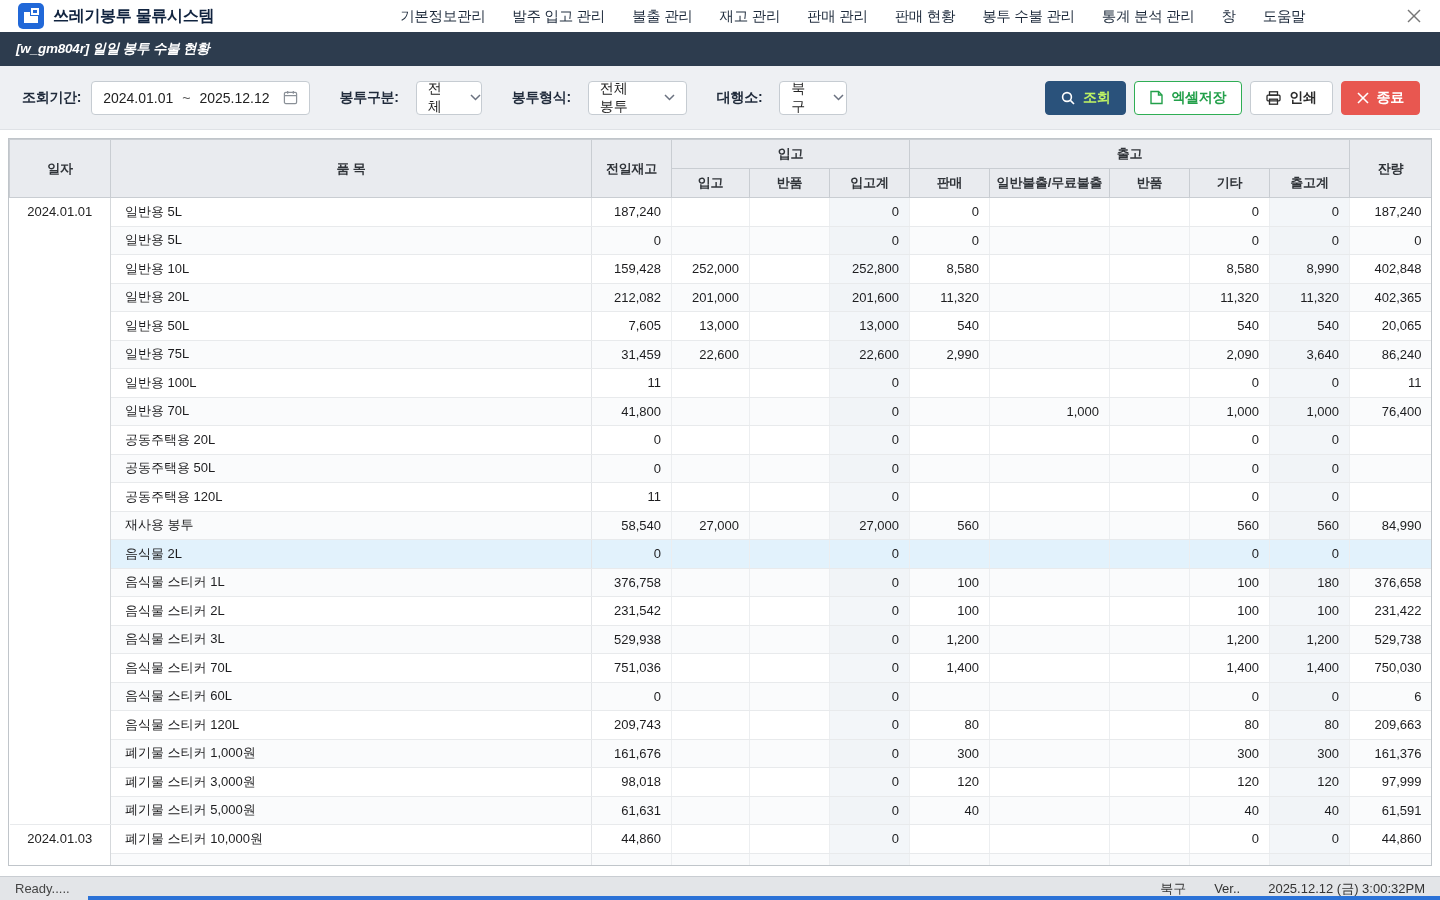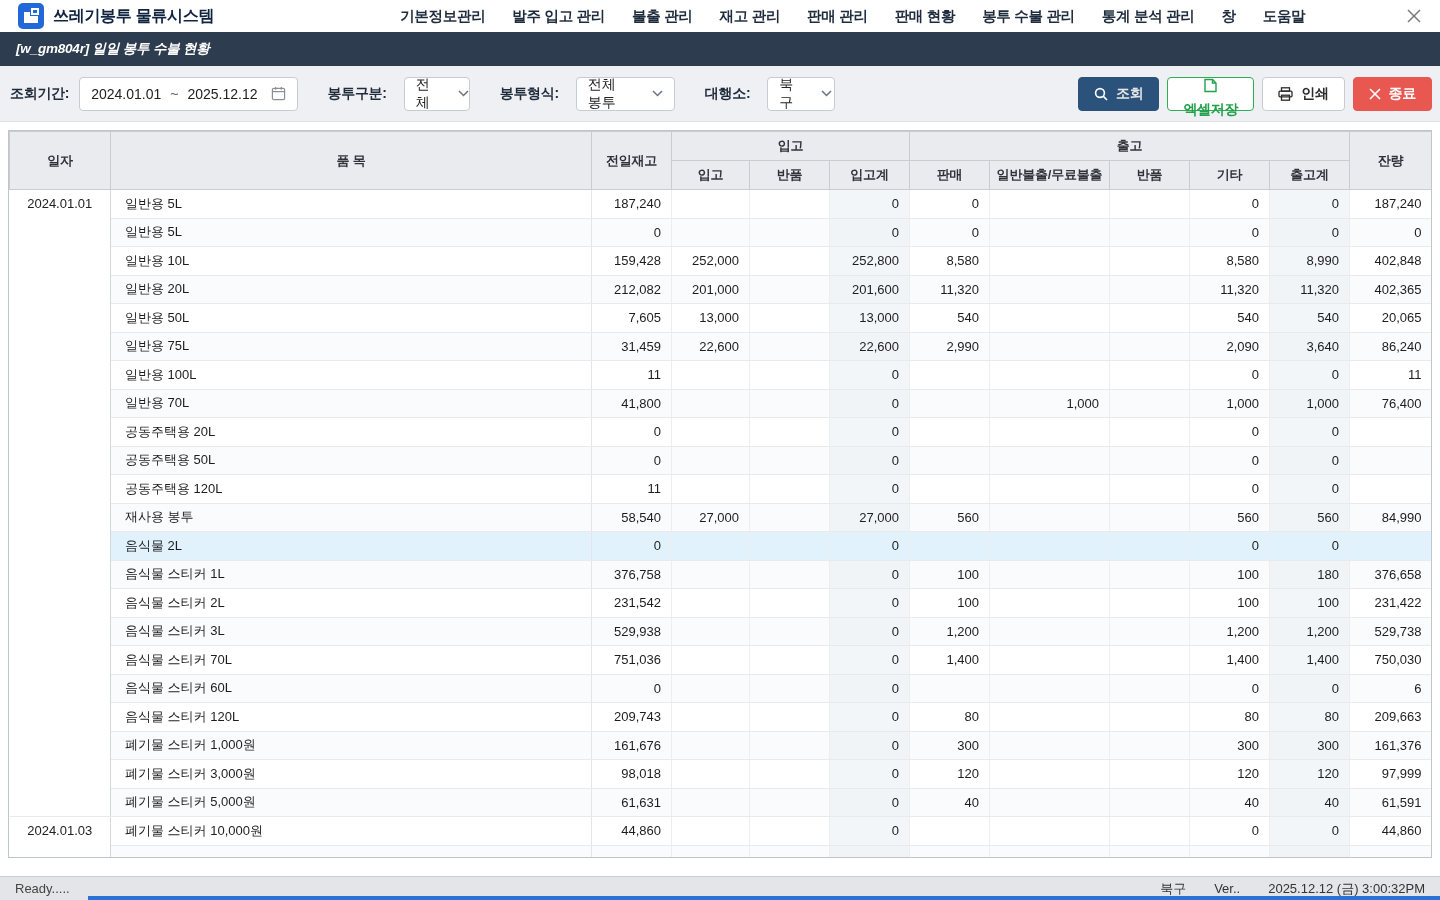--- a/index.html
+++ b/index.html
@@ -8,43 +8,43 @@
     font-family:"Liberation Sans","DejaVu Sans",sans-serif;
     background:#ffffff; color:#222;
     display:flex; flex-direction:column; position:relative;
   }
 
   
   .menubar { height:32px; background:#fff; display:flex; align-items:center; padding:0 18px; flex:0 0 auto; }
   .brand { display:flex; align-items:center; gap:9px; }
   .brand-title { font-size:16px; font-weight:700; color:#10233f; letter-spacing:-0.3px; }
   .menu { display:flex; gap:27px; margin-left:186px; }
-  .menu-item { font-size:14.5px; font-weight:700; color:#1e2b3c; cursor:default; white-space:nowrap; letter-spacing:-0.3px; }
+  .menu-item { font-size:14.5px; font-weight:400; color:#1e2b3c; cursor:default; white-space:nowrap; letter-spacing:-0.3px; }
   .win-close { margin-left:auto; color:#777; display:flex; align-items:center; }
 
   
   .titlebar { height:34px; background:#2d3c4e; color:#fff; display:flex; align-items:center;
               padding:0 16px; font-size:13.5px; font-weight:700; flex:0 0 auto; letter-spacing:-0.2px;font-style:italic; }
 
   
-  .filterbar { height:56px; background:#eef0f3; border-bottom:1px solid #dfe2e6;
-               display:flex; align-items:center; padding:0 8px; flex:0 0 auto; }
+  .filterbar { height:64px; background:#eef0f3; border-bottom:1px solid #dfe2e6;
+               display:flex; align-items:center; padding:0 20px; flex:0 0 auto; }
   .flabel { font-size:14px; font-weight:700; color:#1f2a3a; letter-spacing:-0.3px; white-space:nowrap; }
   .ctrl { background:#fff; border:1px solid #c6ccd2; border-radius:4px; height:34px;
           display:inline-flex; align-items:center; padding:0 11px; font-size:14px; color:#222; }
   .daterange { gap:9px; margin-left:10px; }
   .daterange .tilde { color:#555; }
   .sel { gap:28px; margin-left:17px; justify-content:space-between; }
   .gap1 { margin-left:30px; }
   .btn-group { margin-left:auto; display:flex; gap:8px; }
   .btn { height:34px; border-radius:4px; border:1px solid transparent; padding:0 15px;
          display:inline-flex; align-items:center; gap:8px; font-size:14px; font-weight:600;
          cursor:default; letter-spacing:-0.3px; }
-  .btn-search { background:#2a527b; border-color:#2a527b; color:#e5e5e5; }
-  .btn-excel  { background:#fff; border-color:#2fae54; color:#23a04a;flex-direction:column; }
+  .btn-search { background:#2a527b; border-color:#2a527b; color:#bef264; }
+  .btn-excel  { background:#fff; border-color:#2fae54; color:#23a04a; }
   .btn-print  { background:#fff; border-color:#c6ccd2; color:#2b2b2b; }
   .btn-quit   { background:#e85750; border-color:#e85750; color:#fff; }
 
   
   .table-wrap { margin:8px 8px 0 8px; border:1px solid #c0c5ca; height:728px; overflow:hidden; background:#fff; flex:0 0 auto; }
   table { border-collapse:collapse; table-layout:fixed; width:100%; font-size:13px; }
   thead th { background:#e9ebef; border:1px solid #c9cdd2; font-weight:700; color:#2f3338;
              height:29px; padding:0 4px; letter-spacing:-0.2px; }
   tbody tr { height:28.5px; }
   tbody td { border-right:1px solid #eceef0; border-bottom:1px solid #e8eaec; padding:0; color:#1d1d1f; background:#fff; }

